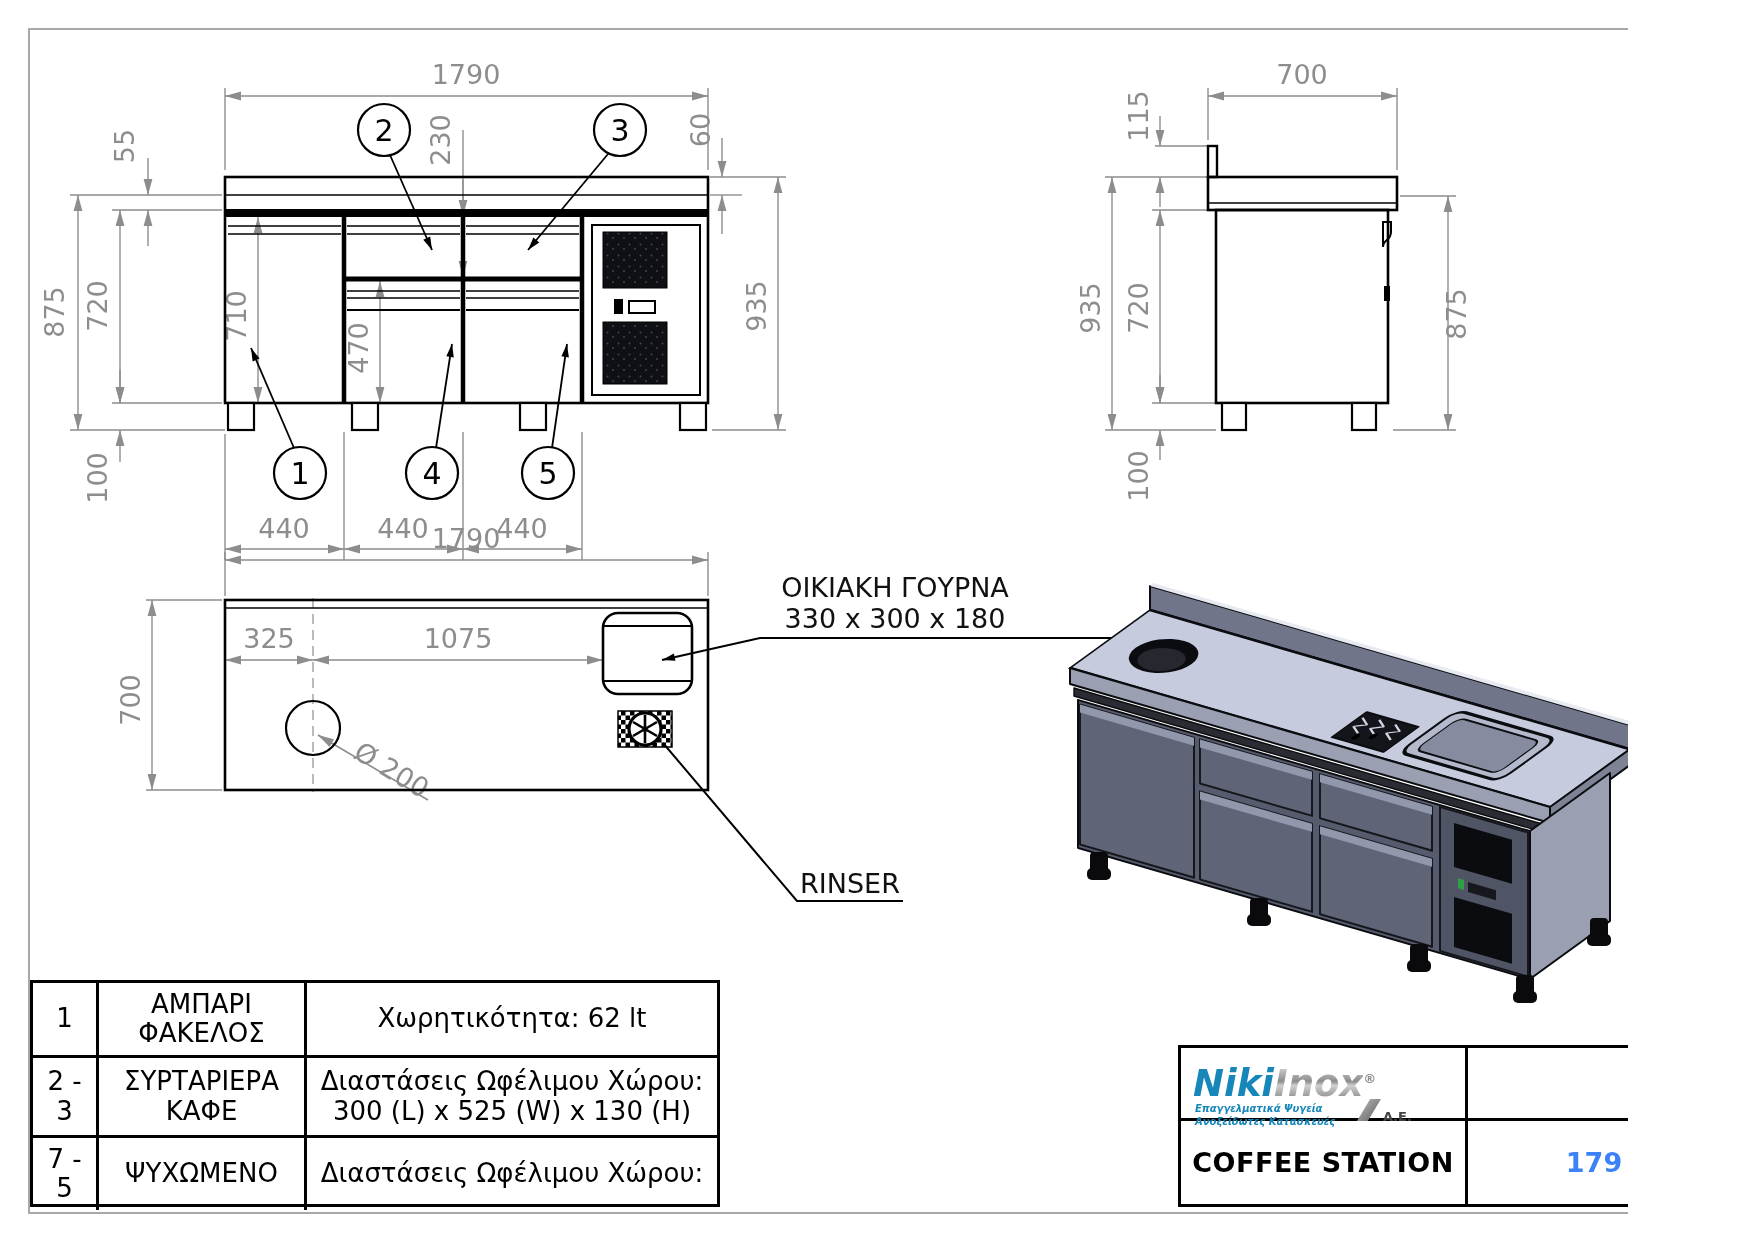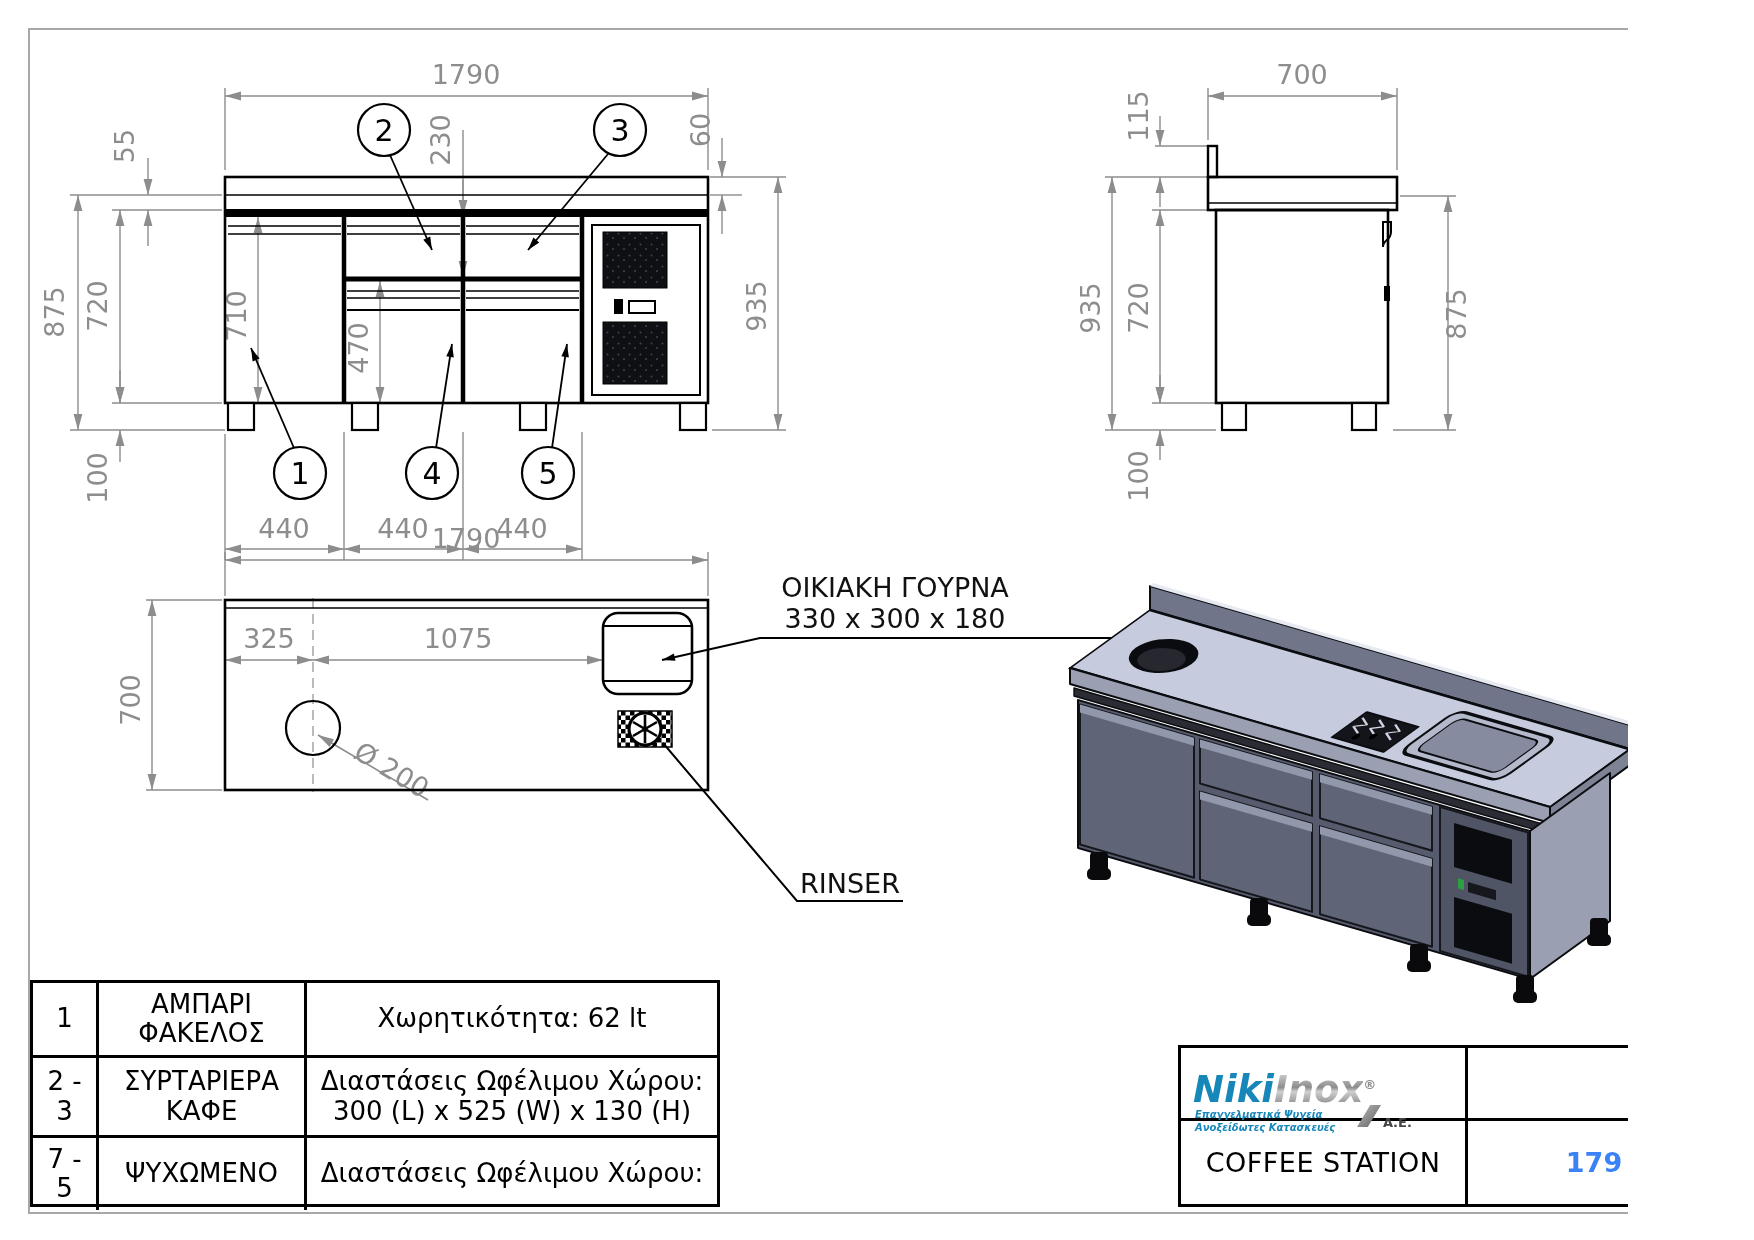--- a/index.html
+++ b/index.html
@@ -24,25 +24,25 @@
   #parts-table .cell.last-row{border-bottom:none;}
 
   
   #title-block{position:absolute;left:1178px;top:1045px;width:545px;height:162px;
                display:grid;grid-template-columns:287px 1fr;grid-template-rows:73px 1fr;
                border:3px solid #000;box-sizing:border-box;background:#fff;}
   #title-block .tcell{border-right:3px solid #000;border-bottom:3px solid #000;
       box-sizing:border-box;display:flex;align-items:center;justify-content:center;position:relative;}
   #title-block .tcell.cr{border-right:none;}
   #title-block .tcell.cb{border-bottom:none;}
-  .product-name{font-weight:normal;font-size:27px;letter-spacing:.5px;color:#000;}
+  .product-name{font-weight:bold;font-size:27px;letter-spacing:.5px;color:#000;}
   .drawing-number{font-weight:bold;font-size:27px;color:#3b82f6;}
 
   
-  .logo-wrap{position:absolute;left:12px;top:23px;width:265px;height:60px;}
+  .logo-wrap{position:absolute;left:12px;top:17px;width:265px;height:60px;}
   .brand-line{font-style:italic;font-weight:bold;font-size:37px;line-height:1;white-space:nowrap;}
   .brand-niki{color:#1787ba;}
   .brand-inox{background:linear-gradient(180deg,#e8e8e8 0%,#8d8d8d 45%,#cfcfcf 55%,#6f6f6f 100%);
       -webkit-background-clip:text;background-clip:text;color:transparent;-webkit-text-fill-color:transparent;}
   .brand-reg{font-size:13px;color:#8d8d8d;vertical-align:super;font-style:normal;}
   .logo-tagline{position:absolute;left:2px;top:38px;font-size:10px;font-style:italic;font-weight:bold;
       color:#1787ba;line-height:1.25;white-space:nowrap;}
   .logo-slash{position:absolute;left:164px;top:34px;width:24px;height:22px;
       background:linear-gradient(135deg,#bcbcbc,#5e5e5e);clip-path:polygon(55% 0,100% 0,45% 100%,0 100%);}
   .logo-ae{position:absolute;left:190px;top:44px;font-size:13px;font-weight:bold;color:#444;}

